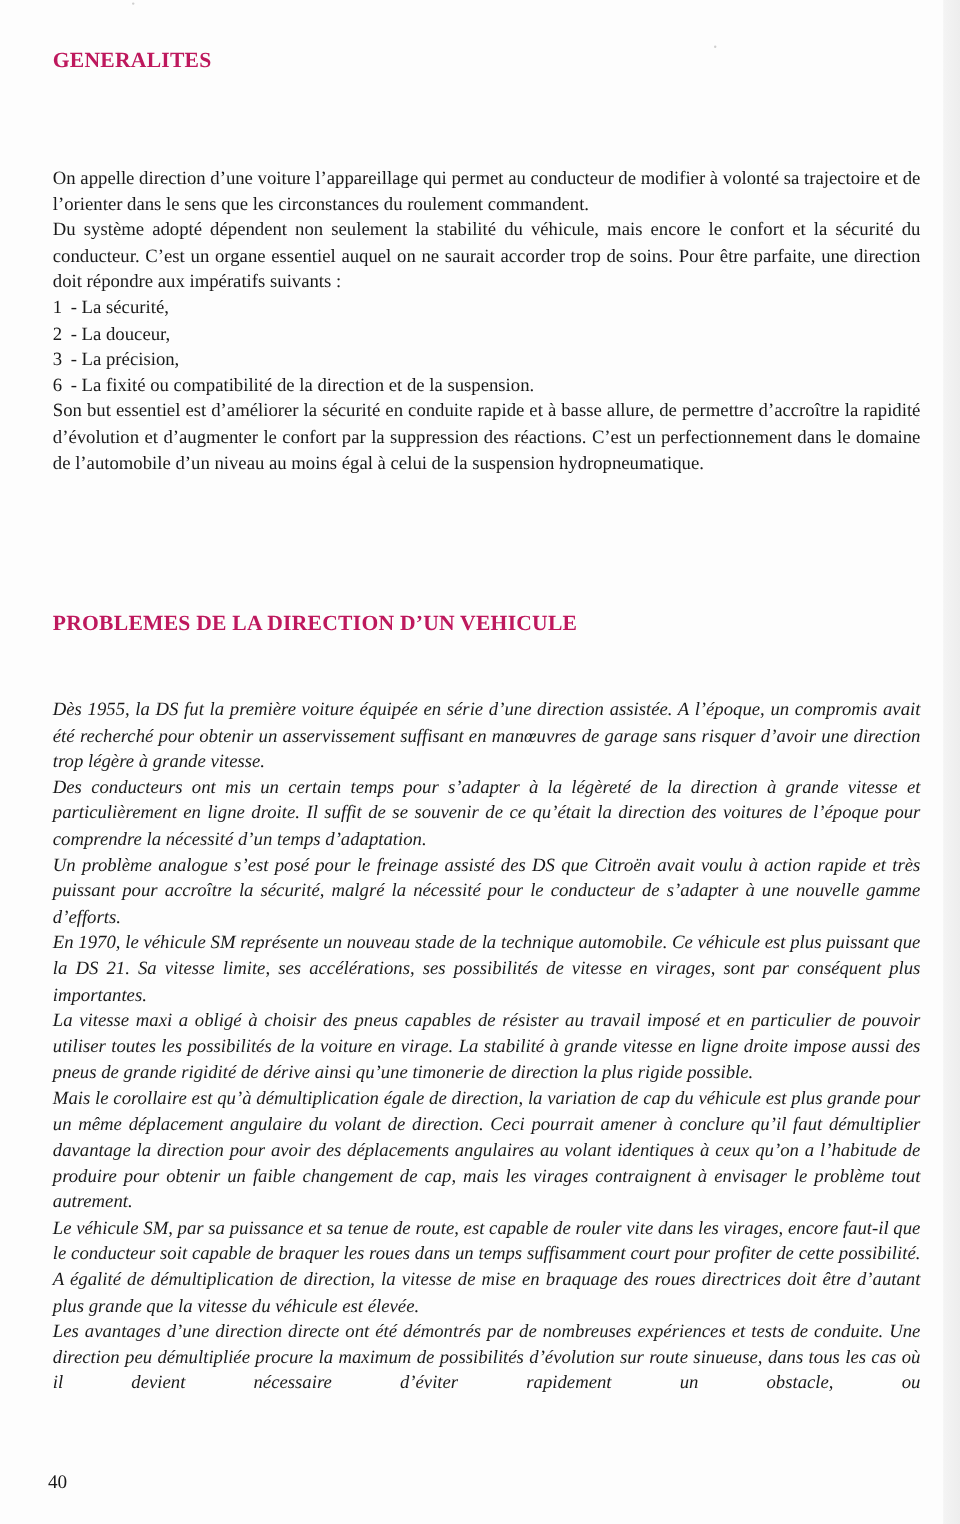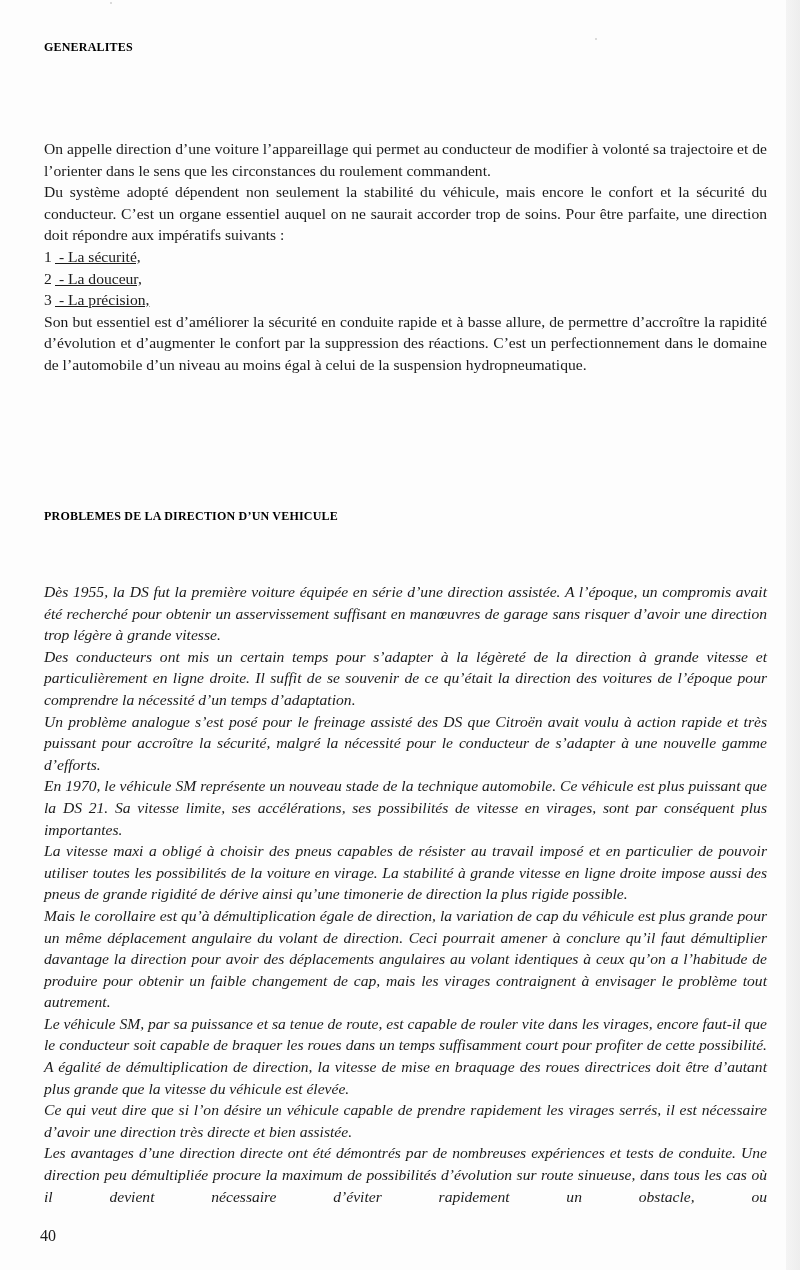--- a/index.html
+++ b/index.html
@@ -25,24 +25,24 @@
     }
     .page {
       position: absolute;
       left: 44px;
       top: 0;
       width: 723px;
     }
     h2 {
       font-family: "Liberation Serif", "DejaVu Serif", serif;
       font-weight: bold;
-      font-size: 12px;
+      font-size: 18px;
       margin: 0;
       letter-spacing: 0.2px;
-      color: #000000;
+      color: #be185d;
     }
     #h-generalites {
       position: absolute;
       top: 40px;
       left: 0;
     }
     #h-problemes {
       position: absolute;
       top: 509px;
       left: 0;
@@ -58,21 +58,20 @@
     #block-1 { top: 94px; }
     #block-2 { top: 537px; font-style: italic; }
     .block p {
       margin: 0;
       text-align: justify;
       text-align-last: left;
     }
     .list-item {
       margin: 0;
       white-space: nowrap;
-      text-decoration: underline;
     }
     .list-num { display: inline-block; min-width: 11px; }
     .page-number {
       position: absolute;
       left: 40px;
       top: 1227px;
       font-size: 16px;
     }
     .speck {
       position: absolute;
@@ -93,33 +92,33 @@
   <h2 id="h-generalites">GENERALITES</h2>
 
   <div class="block" id="block-1">
     <p>On appelle direction d’une voiture l’appareillage qui permet au conducteur de modifier à volonté sa trajectoire et de l’orienter dans le sens que les circonstances du roulement commandent.</p>
     <p>Du système adopté dépendent non seulement la stabilité du véhicule, mais encore le confort et la sécurité du conducteur. C’est un organe essentiel auquel on ne saurait accorder trop de soins. Pour être parfaite, une direction doit répondre aux impératifs suivants :</p>
 
     <div>
       <div class="list-item"><span class="list-num">1</span><span> - </span><span>La sécurité,</span></div>
       <div class="list-item"><span class="list-num">2</span><span> - </span><span>La douceur,</span></div>
       <div class="list-item"><span class="list-num">3</span><span> - </span><span>La précision,</span></div>
+      <div class="list-item"><span class="list-num">6</span><span> - </span><span>La fixité ou compatibilité de la direction et de la suspension.</span></div>
     </div>
 
     <p>Son but essentiel est d’améliorer la sécurité en conduite rapide et à basse allure, de permettre d’accroître la rapidité d’évolution et d’augmenter le confort par la suppression des réactions. C’est un perfectionnement dans le domaine de l’automobile d’un niveau au moins égal à celui de la suspension hydropneumatique.</p>
   </div>
 
   <h2 id="h-problemes">PROBLEMES DE LA DIRECTION D’UN VEHICULE</h2>
 
   <div class="block" id="block-2">
     <p>Dès 1955, la DS fut la première voiture équipée en série d’une direction assistée. A l’époque, un compromis avait été recherché pour obtenir un asservissement suffisant en manœuvres de garage sans risquer d’avoir une direction trop légère à grande vitesse.</p>
     <p>Des conducteurs ont mis un certain temps pour s’adapter à la légèreté de la direction à grande vitesse et particulièrement en ligne droite. Il suffit de se souvenir de ce qu’était la direction des voitures de l’époque pour comprendre la nécessité d’un temps d’adaptation.</p>
     <p>Un problème analogue s’est posé pour le freinage assisté des DS que Citroën avait voulu à action rapide et très puissant pour accroître la sécurité, malgré la nécessité pour le conducteur de s’adapter à une nouvelle gamme d’efforts.</p>
     <p>En 1970, le véhicule SM représente un nouveau stade de la technique automobile. Ce véhicule est plus puissant que la DS 21. Sa vitesse limite, ses accélérations, ses possibilités de vitesse en virages, sont par conséquent plus importantes.</p>
     <p>La vitesse maxi a obligé à choisir des pneus capables de résister au travail imposé et en particulier de pouvoir utiliser toutes les possibilités de la voiture en virage. La stabilité à grande vitesse en ligne droite impose aussi des pneus de grande rigidité de dérive ainsi qu’une timonerie de direction la plus rigide possible.</p>
     <p>Mais le corollaire est qu’à démultiplication égale de direction, la variation de cap du véhicule est plus grande pour un même déplacement angulaire du volant de direction. Ceci pourrait amener à conclure qu’il faut démultiplier davantage la direction pour avoir des déplacements angulaires au volant identiques à ceux qu’on a l’habitude de produire pour obtenir un faible changement de cap, mais les virages contraignent à envisager le problème tout autrement.</p>
     <p>Le véhicule SM, par sa puissance et sa tenue de route, est capable de rouler vite dans les virages, encore faut-il que le conducteur soit capable de braquer les roues dans un temps suffisamment court pour profiter de cette possibilité. A égalité de démultiplication de direction, la vitesse de mise en braquage des roues directrices doit être d’autant plus grande que la vitesse du véhicule est élevée.</p>
-    <p>Ce qui veut dire que si l’on désire un véhicule capable de prendre rapidement les virages serrés, il est nécessaire d’avoir une direction très directe et bien assistée.</p>
     <p style="text-align-last: justify;">Les avantages d’une direction directe ont été démontrés par de nombreuses expériences et tests de conduite. Une direction peu démultipliée procure la maximum de possibilités d’évolution sur route sinueuse, dans tous les cas où il devient nécessaire d’éviter rapidement un obstacle, ou</p>
   </div>
 </div>
 
 <div class="page-number">40</div>
 
 </body></html>

